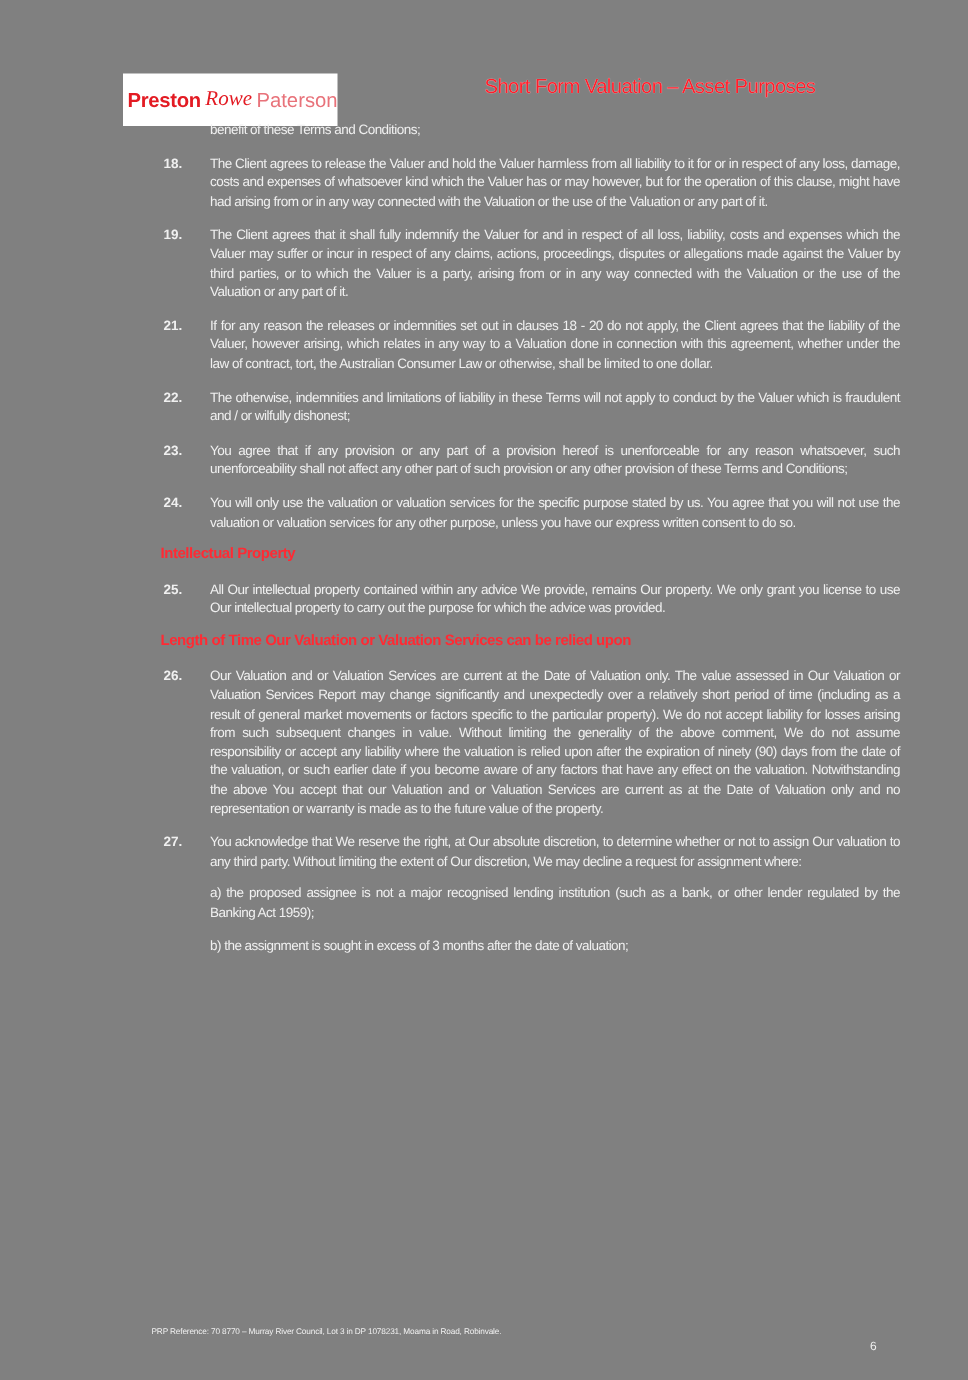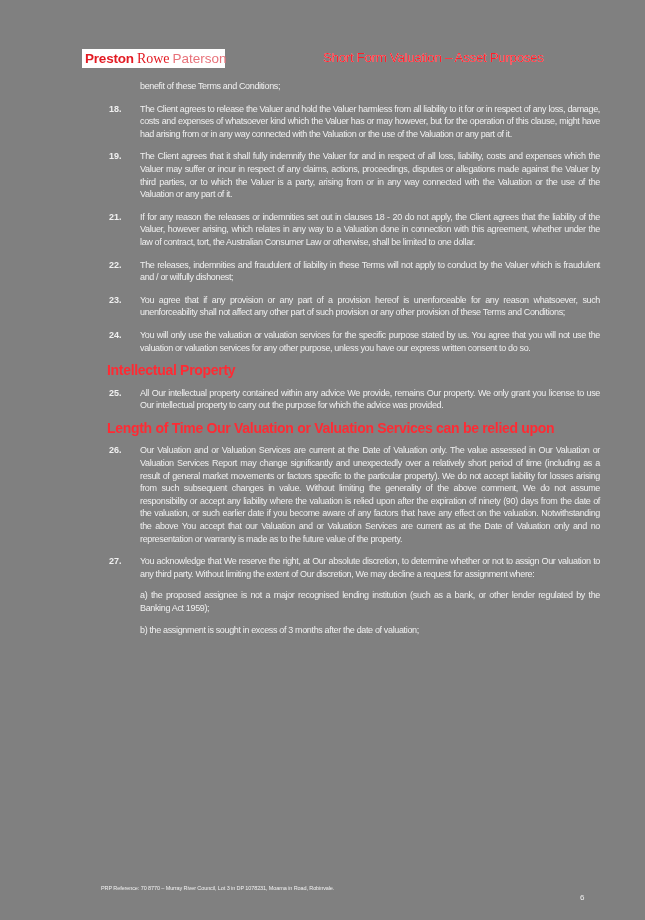--- a/index.html
+++ b/index.html
@@ -6,29 +6,29 @@
   body {
     width: 645px; height: 920px;
     background: #808080;
     position: relative;
     overflow: hidden;
     font-family: "Liberation Sans", "DejaVu Sans", sans-serif;
     color: #ffffff;
   }
   .logo {
     position: absolute; left: 82px; top: 49px;
-    width: 143px; height: 19px;
+    width: 143px; height: 35px;
     background: #ffffff;
     display: flex; align-items: center;
     font-size: 13.5px; line-height: 19px;
     padding-left: 3px; box-sizing: border-box;
     white-space: nowrap;
   }
   .logo .a { color: #e31b23; font-weight: bold; letter-spacing: -0.2px; }
-  .logo .b { color: #e31b23; font-family: "Liberation Serif", serif; margin: 0 3px; font-size: 14px; }
+  .logo .b { color: #e31b23; font-family: "Liberation Serif", serif; font-style: italic; margin: 0 3px; font-size: 14px; }
   .logo .c { color: #e8727a; }
   .doc-title {
     position: absolute; left: 323px; top: 49px;
     color: #ff1e2a; font-size: 13.5px; line-height: 18px;
     letter-spacing: -0.4px; white-space: nowrap;
     text-shadow: 0 0 0.5px #ffffff;
     text-align: center;
   }
   .content { position: absolute; left: 106px; top: 80px; width: 494px; }
   .cont {
@@ -40,21 +40,21 @@
     width: 34px; flex: 0 0 34px;
     font-size: 9px; line-height: 12.6px; color: #f0f0f0;
     font-weight: bold; padding-left: 3px; box-sizing: border-box;
   }
   .text {
     flex: 1; font-size: 9px; line-height: 12.6px; color: #f0f0f0;
     text-align: justify; letter-spacing: -0.35px;
   }
   .sub { margin-top: 9px; }
   .heading {
-    color: #ff2a33; font-weight: bold; font-size: 14px; line-height: 12.6px;
+    color: #ff2a33; font-weight: bold; font-size: 10px; line-height: 12.6px;
     margin-top: 10px; letter-spacing: -0.3px; margin-left: 1px;
   }
   .footer {
     position: absolute; left: 101px; top: 885px;
     font-size: 5.5px; color: #f0f0f0; letter-spacing: -0.1px; white-space: nowrap;
   }
   .pagenum {
     position: absolute; left: 580px; top: 893px;
     font-size: 8px; color: #f0f0f0;
   }
@@ -80,21 +80,21 @@
     <div class="clause">
         <div class="num">19.</div>
         <div class="text">The Client agrees that it shall fully indemnify the Valuer for and in respect of all loss, liability, costs and expenses which the Valuer may suffer or incur in respect of any claims, actions, proceedings, disputes or allegations made against the Valuer by third parties, or to which the Valuer is a party, arising from or in any way connected with the Valuation or the use of the Valuation or any part of it.</div>
       </div>
     <div class="clause">
         <div class="num">21.</div>
         <div class="text">If for any reason the releases or indemnities set out in clauses 18 - 20 do not apply, the Client agrees that the liability of the Valuer, however arising, which relates in any way to a Valuation done in connection with this agreement, whether under the law of contract, tort, the Australian Consumer Law or otherwise, shall be limited to one dollar.</div>
       </div>
     <div class="clause">
         <div class="num">22.</div>
-        <div class="text">The releases, indemnities and fraudulent of liability in these Terms will not apply to conduct by the Valuer which is fraudulent and / or wilfully dishonest;</div>
+        <div class="text">The otherwise, indemnities and limitations of liability in these Terms will not apply to conduct by the Valuer which is fraudulent and / or wilfully dishonest;</div>
       </div>
     <div class="clause">
         <div class="num">23.</div>
         <div class="text">You agree that if any provision or any part of a provision hereof is unenforceable for any reason whatsoever, such unenforceability shall not affect any other part of such provision or any other provision of these Terms and Conditions;</div>
       </div>
     <div class="clause">
         <div class="num">24.</div>
         <div class="text">You will only use the valuation or valuation services for the specific purpose stated by us. You agree that you will not use the valuation or valuation services for any other purpose, unless you have our express written consent to do so.</div>
       </div>
   </div>

